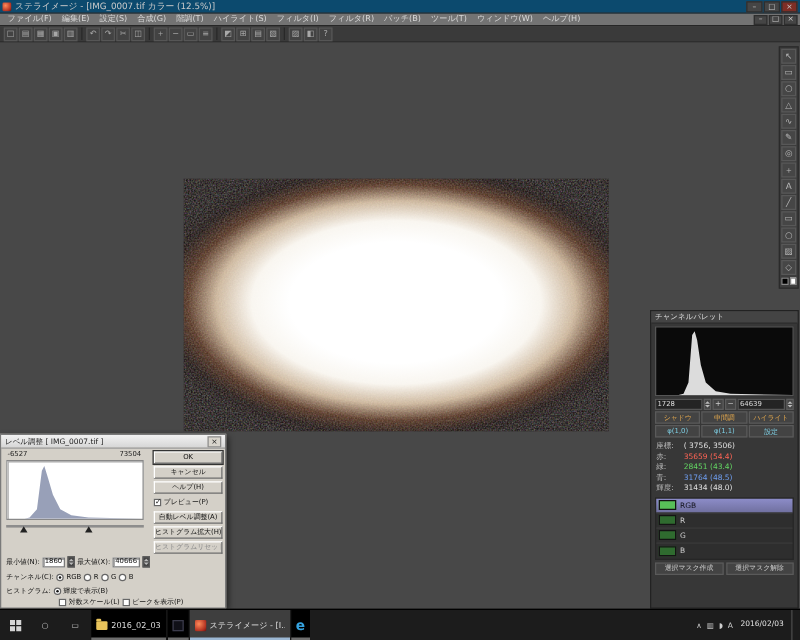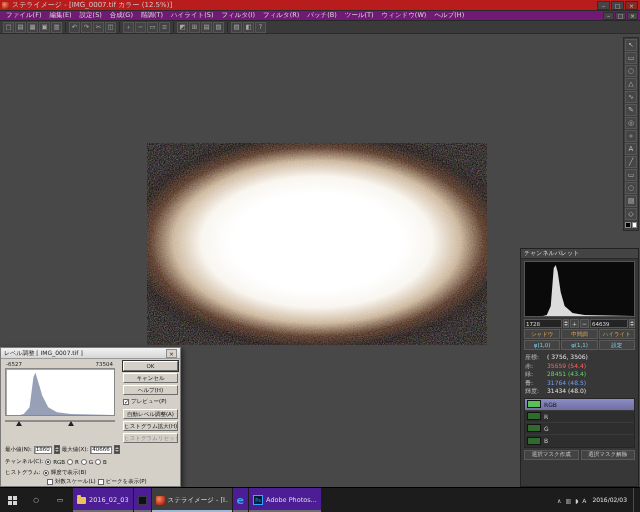--- a/index.html
+++ b/index.html
@@ -2,33 +2,33 @@
 <html style="--sel: #8c8cc8; --swatch-bright: #58c058; --swatch-dim: #2f6b2f; --val-red: #ff6455; --val-green: #63d663; --val-blue: #6f9ff2; --tone: #e3a84e; --phi: #7ecfe4; --edge-blue: #35a3e0; --ps-blue: #31a8ff;"><head>
 <meta charset="utf-8">
 <style>
   * { margin:0; padding:0; box-sizing:border-box; }
   html,body { width:640px; height:512px; }
   body { overflow:hidden; background:#474747;
          font-family:"DejaVu Sans","Liberation Sans",sans-serif; }
   .screen { position:relative; width:640px; height:512px; overflow:hidden; background:#474747; }
 
   
-  .titlebar { position:absolute; top:0; left:0; right:0; height:11px; background:#b91c1c;
+  .titlebar { position:absolute; top:0; left:0; right:0; height:11px; background:#0c4a6e;
               border-bottom:1px solid #2a2a2a; display:flex; align-items:center; gap:3px;
               padding:0 2px; color:#cacaca; font-size:7px; }
   .app-icon { width:7px; height:7px; border-radius:1px; flex:none;
               background:radial-gradient(circle at 35% 35%, #ff8a5a, #b03020 70%, #601010); }
   .title-text { flex:1; white-space:nowrap; overflow:hidden; line-height:11px; }
   .win-controls { display:flex; gap:1px; flex:none; }
   .wc { width:13px; height:9px; display:flex; align-items:center; justify-content:center;
         color:#cacaca; font-size:6px; background:#454545; border:1px solid #2e2e2e; }
   .wc.close { background:#7e2e26; }
 
   
-  .menubar { position:absolute; top:11px; left:0; right:0; height:10px; background:#701a75;
+  .menubar { position:absolute; top:11px; left:0; right:0; height:10px; background:#737373;
              border-bottom:1px solid #262626; display:flex; align-items:center; padding:0 2px;
              color:#d8d8d8; font-size:6.5px; }
   .menu-item { padding:0 4px; white-space:nowrap; }
   .mdi-controls { margin-left:auto; display:flex; gap:1px; }
   .mdi-controls .wc { width:11px; height:8px; }
 
   
   .toolbar { position:absolute; top:21px; left:0; right:0; height:13px; background:#3a3a3a;
              border-bottom:1px solid #2b2b2b; display:flex; align-items:center; gap:1px;
              padding:0 3px; }
@@ -125,21 +125,21 @@
            flex:none; position:relative; }
   .radio.on::after { content:""; position:absolute; inset:1px; border-radius:50%; background:#111; }
 
   
   .taskbar { position:absolute; left:0; bottom:0; width:640px; height:25px; background:#1c1c1c;
              display:flex; align-items:stretch; color:#ddd; font-size:6.5px; border-top:1px solid #000; }
   .tb-btn { width:24px; display:flex; align-items:center; justify-content:center; flex:none; color:#c8c8c8; }
   .win-logo { display:grid; grid-template-columns:4px 4px; grid-template-rows:4px 4px; gap:1px; }
   .win-logo i { background:#d4d4d4; }
   .tb-item { display:flex; align-items:center; gap:3px; padding:0 4px; max-width:80px; flex:none;
-             background:#4c1d95; box-shadow:inset 0 -2px 0 #6e6e6e; margin-left:1px; }
+             background:#000000; box-shadow:inset 0 -2px 0 #6e6e6e; margin-left:1px; }
   .tb-item.active { background:#3e3e3e; box-shadow:inset 0 -2px 0 #9cb8d4; }
   .tb-label { white-space:nowrap; overflow:hidden; }
   .icon-folder { width:9px; height:7px; background:#e8c35a; border-radius:1px; position:relative; flex:none; }
   .icon-folder::before { content:""; position:absolute; top:-2px; left:0; width:4px; height:2px;
                          background:#e8c35a; border-radius:1px 1px 0 0; }
   .icon-dark-app { width:9px; height:9px; background:#101018; border:1px solid #3a3a4a; flex:none; }
   .icon-stella { width:9px; height:9px; border-radius:1px; flex:none;
                  background:radial-gradient(circle at 35% 35%, #ff8a5a, #b03020 70%, #601010); }
   .icon-edge { color:var(--edge-blue,#35a3e0); font-size:11px; font-weight:bold; line-height:11px; }
   .icon-ps { width:10px; height:10px; background:#001e36; border:1px solid var(--ps-blue,#31a8ff);
@@ -416,24 +416,20 @@
     <span class="tb-item">
       <span class="icon-dark-app"></span>
     </span>
     <span class="tb-item active">
       <span class="icon-stella"></span>
       <span class="tb-label">ステライメージ - [I...</span>
     </span>
     <span class="tb-item">
       <span class="icon-edge">e</span>
     </span>
-    <span class="tb-item">
-      <span class="icon-ps">Ps</span>
-      <span class="tb-label">Adobe Photos...</span>
-    </span>
 
     <span class="tray">
       <span class="tray-glyph">∧</span>
       <span class="tray-glyph">▥</span>
       <span class="tray-glyph">◗</span>
       <span class="tray-glyph">A</span>
       <span class="clock">2016/02/03</span>
       <span class="show-desktop"></span>
     </span>
   </div>

